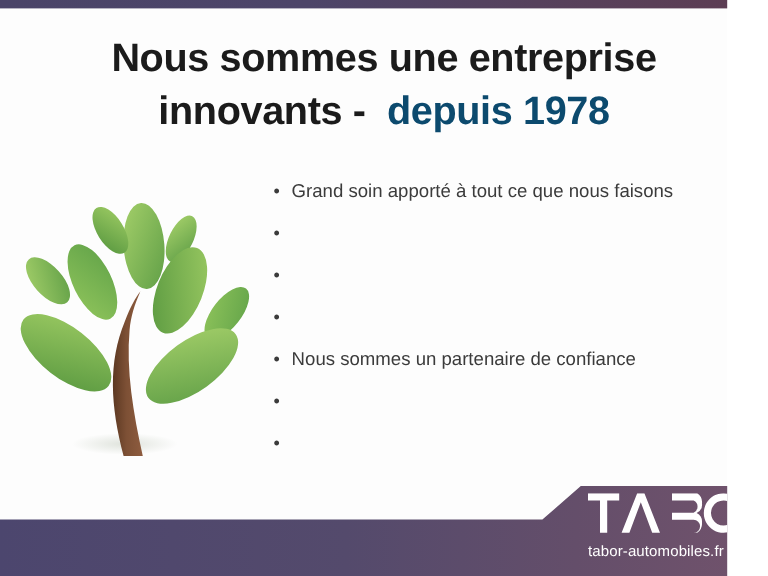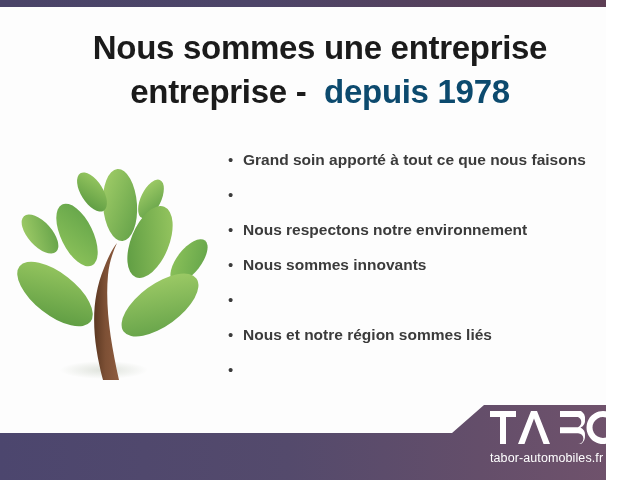--- a/index.html
+++ b/index.html
@@ -71,21 +71,20 @@
     flex: 0 0 15px;
     color: #3b3b3b;
     font-size: 15px;
     line-height: 24px;
   }
   .bullet-text {
     color: #3b3b3b;
     font-size: 15.5px;
     line-height: 24px;
     white-space: nowrap;
-    font-weight: bold;
   }
 
   
   #footer {
     position: absolute;
     left: 0;
     top: 405px;
     width: 640px;
     height: 75px;
     padding-left: 36px;
@@ -115,21 +114,21 @@
 </style>
 </head>
 <body>
 
 <div id="slide">
 
   <div id="top-bar"></div>
 
   <div id="headline">
     <span class="line">Nous sommes une entreprise</span>
-    <span class="line"><span>entreprise -  </span><span class="hl-green">depuis 1978</span></span>
+    <span class="line"><span>innovants -  </span><span class="hl-green">depuis 1978</span></span>
   </div>
 
   <div id="tree-art">
     <svg width="212" height="248" viewBox="0 0 212 248" xmlns="http://www.w3.org/2000/svg">
       <defs>
         <linearGradient id="lg1" x1="0" y1="0" x2="1" y2="1">
           <stop offset="0%" stop-color="#a5d06a"></stop>
           <stop offset="100%" stop-color="#5f9e46"></stop>
         </linearGradient>
         <linearGradient id="lg2" x1="1" y1="0" x2="0" y2="1">
@@ -182,32 +181,30 @@
   <div id="bullets">
     <div class="bullet-row">
       <span class="bullet-dot">•</span>
       <span class="bullet-text">Grand soin apporté à tout ce que nous faisons</span>
     </div>
     <div class="bullet-row">
       <span class="bullet-dot">•</span>
     </div>
     <div class="bullet-row">
       <span class="bullet-dot">•</span>
-      <span class="bullet-text">Nous respectons notre environnement</span>
-    </div>
-    <div class="bullet-row">
-      <span class="bullet-dot">•</span>
-      <span class="bullet-text">Nous sommes innovants</span>
-    </div>
-    <div class="bullet-row">
-      <span class="bullet-dot">•</span>
-    </div>
-    <div class="bullet-row">
-      <span class="bullet-dot">•</span>
-      <span class="bullet-text">Nous et notre région sommes liés</span>
+    </div>
+    <div class="bullet-row">
+      <span class="bullet-dot">•</span>
+    </div>
+    <div class="bullet-row">
+      <span class="bullet-dot">•</span>
+      <span class="bullet-text">Nous sommes un partenaire de confiance</span>
+    </div>
+    <div class="bullet-row">
+      <span class="bullet-dot">•</span>
     </div>
     <div class="bullet-row">
       <span class="bullet-dot">•</span>
     </div>
   </div>
 
   <div id="footer">
     <svg id="footer-shape" width="640" height="75" viewBox="0 0 640 75" xmlns="http://www.w3.org/2000/svg">
       <defs>
         <linearGradient id="footg" x1="0" y1="0" x2="1" y2="0">

